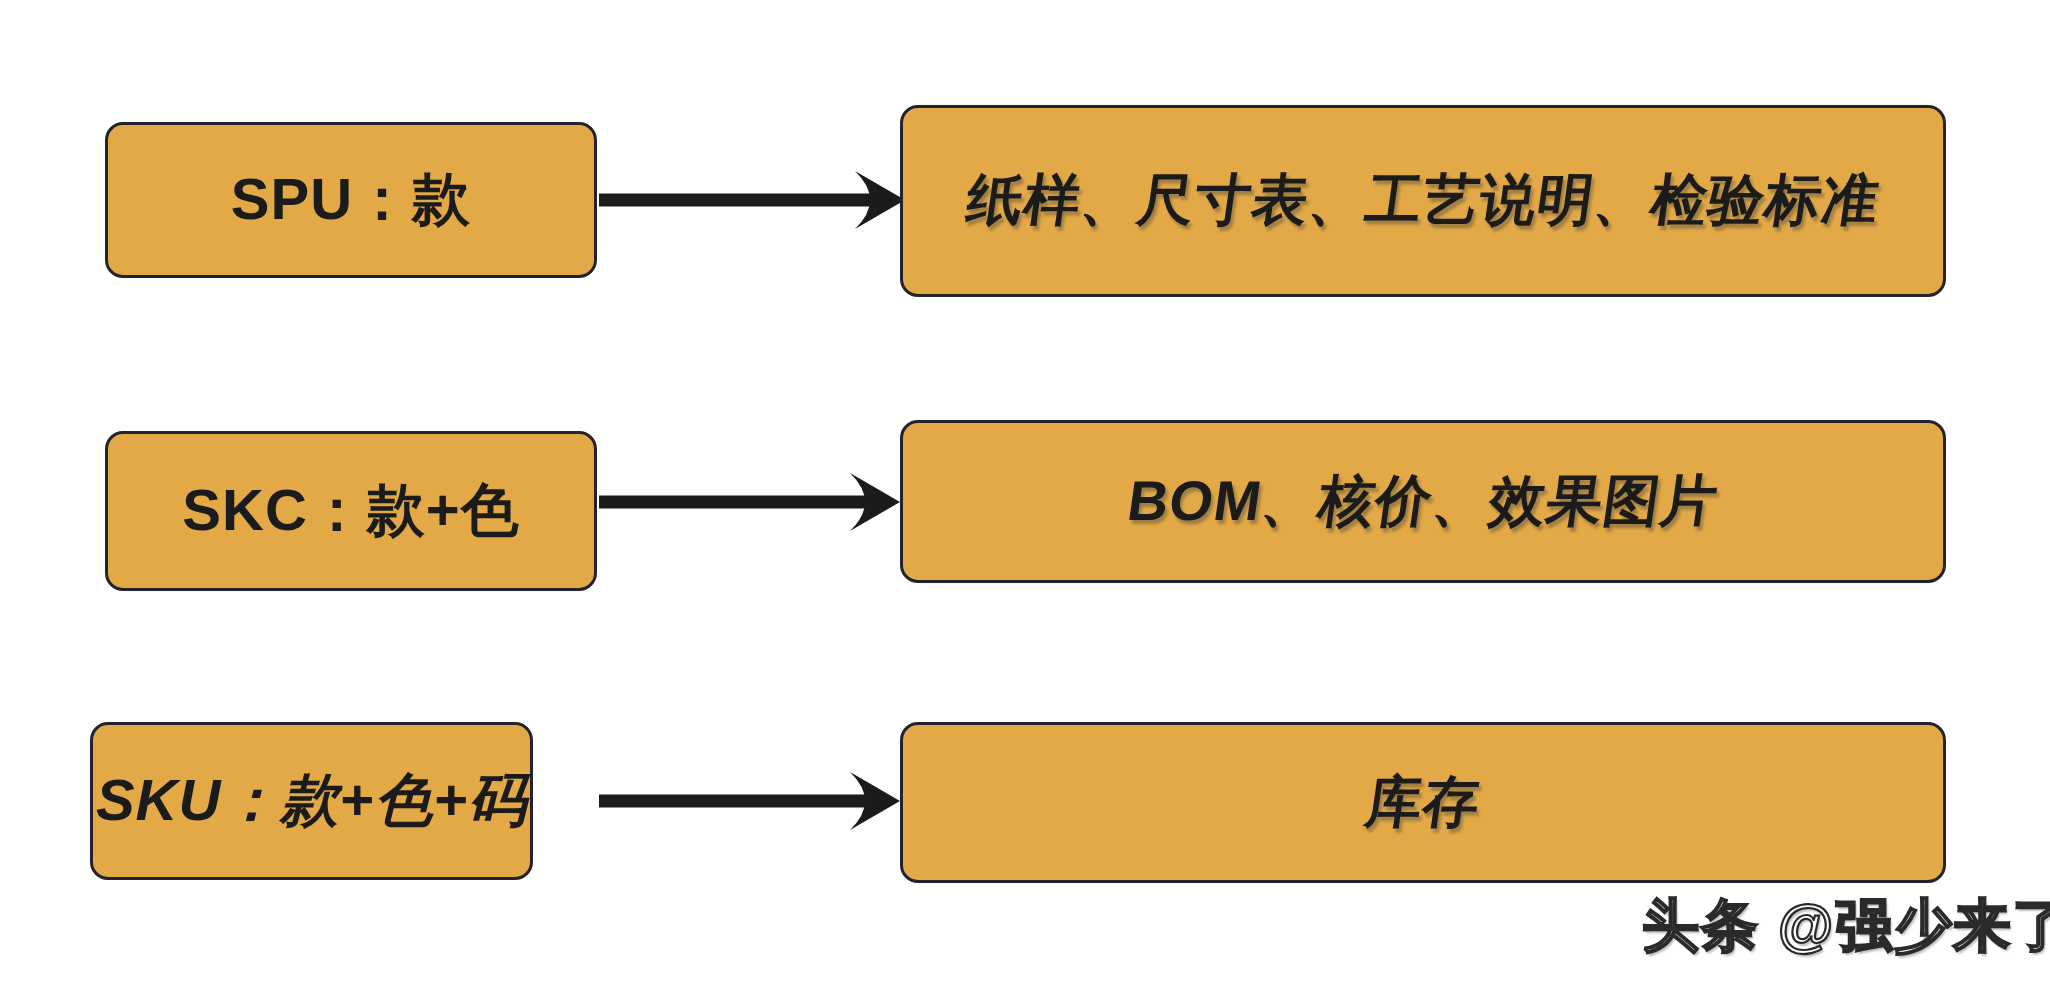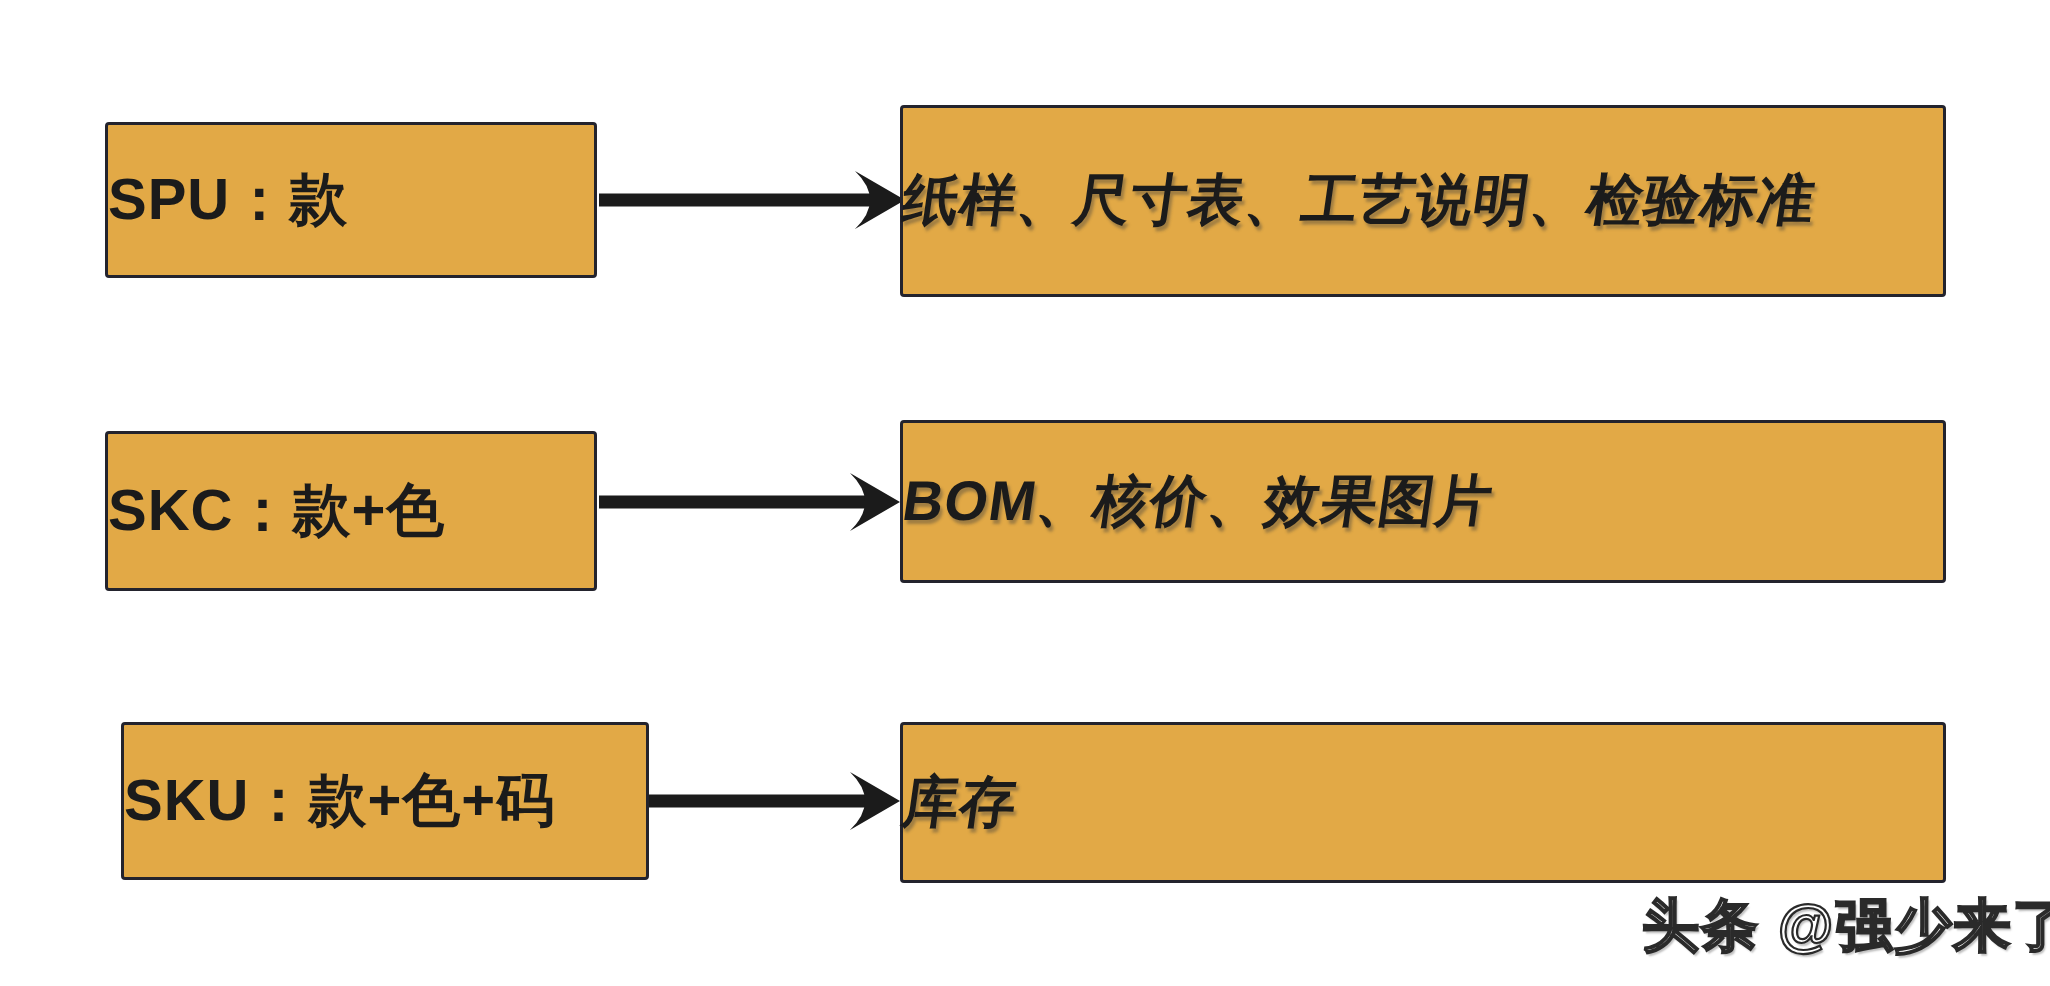--- a/index.html
+++ b/index.html
@@ -26,42 +26,43 @@
     left: 0; top: 0;
     width: 2050px; height: 986px;
     pointer-events: none;
   }
   .arrow-line { stroke: var(--arrow); stroke-width: 13; }
   .arrow-head { fill: var(--arrow); }
   .box {
     position: absolute;
     background: var(--box-fill);
     border: 3px solid var(--box-border);
-    border-radius: 4px;
+    border-radius: 18px;
     display: flex;
     align-items: center;
+    justify-content: center;
   }
   .box-label {
     font-weight: 700;
     color: var(--box-text);
     font-size: 58px;
     letter-spacing: 1px;
     white-space: nowrap;
   }
   .right-box .box-label {
     font-size: 56px;
     display: inline-block;
     transform: skewX(-8deg);
     text-shadow: 3px 4px 3px rgba(60, 60, 60, 0.40);
   }
   #box-spu       { left: 105px; top: 122px; width: 492px;  height: 156px; }
   #box-spu-attrs { left: 900px; top: 105px; width: 1046px; height: 192px; }
   #box-skc       { left: 105px; top: 423px; width: 492px;  height: 160px; margin-top: 8px; }
   #box-skc-attrs { left: 900px; top: 420px; width: 1046px; height: 163px; }
-  #box-sku       { left: 121px; top: 722px; width: 528px;  height: 158px; }
+  #box-sku       { left: 90px; top: 722px; width: 443px;  height: 158px; font-style: italic; }
   #box-sku-attrs { left: 900px; top: 722px; width: 1046px; height: 161px; }
   .watermark {
     position: absolute;
     left: 1642px;
     top: 888px;
     font-size: 57px;
     font-weight: 700;
     letter-spacing: 2px;
     white-space: nowrap;
     color: var(--watermark-fill);

